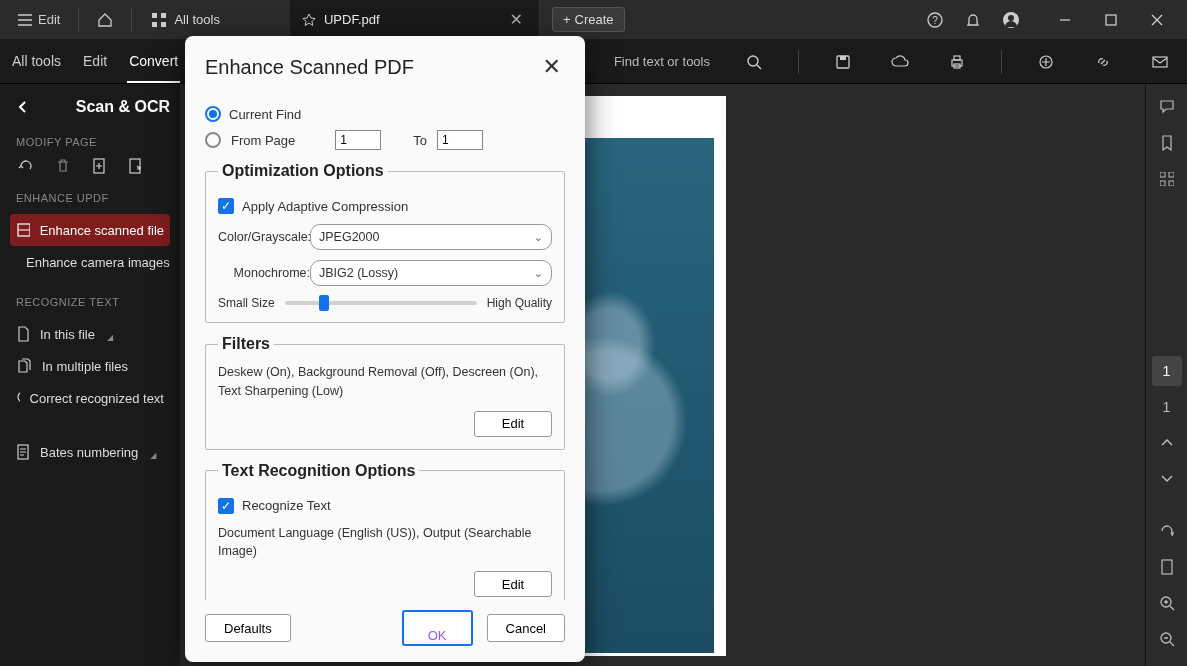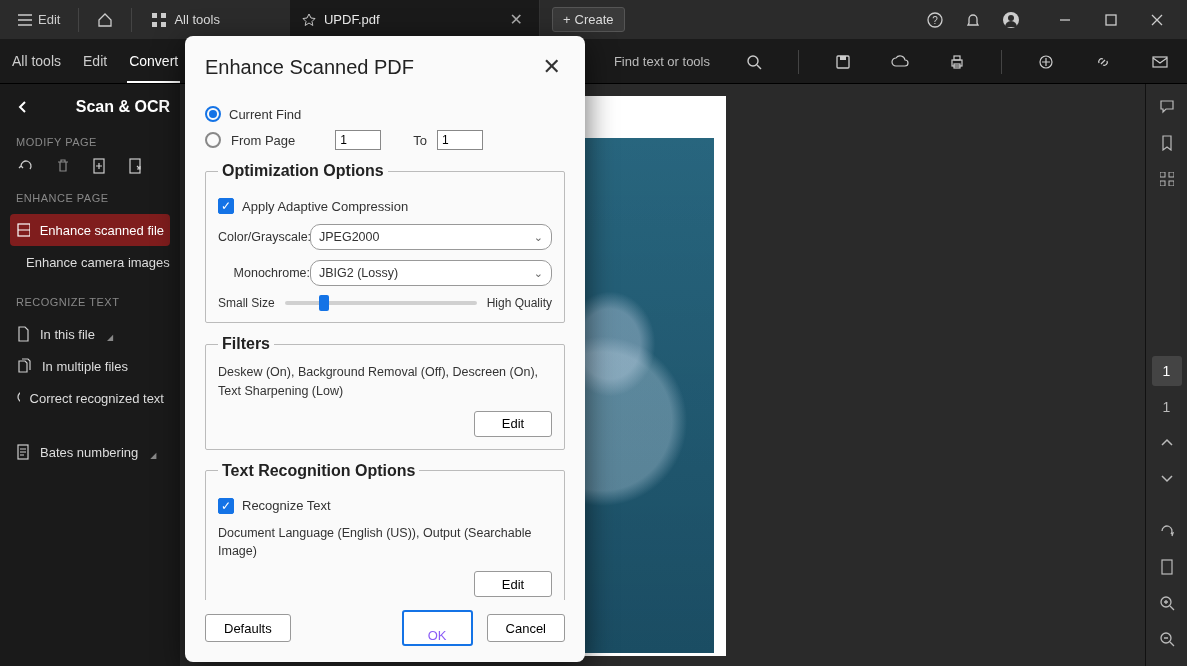--- a/index.html
+++ b/index.html
@@ -251,21 +251,21 @@
           </svg>
         </span>
       <span class="ib">
           <svg width="14" height="16">
             <rect x="2" y="1" width="10" height="14" fill="none" stroke="#ccc" stroke-width="1.2"></rect>
             <path d="M9 8l3 3M12 8v3h-3" fill="none" stroke="#ccc" stroke-width="1.2"></path>
           </svg>
         </span>
     </div>
 
-    <div class="sect-lbl">ENHANCE PAGE</div>
+    <div class="sect-lbl">ENHANCE UPDF</div>
     <div class="sb-item sel">
       <svg width="16" height="16">
           <rect x="2" y="2" width="12" height="12" fill="none" stroke="#fff" stroke-width="1.2"></rect>
           <path d="M2 8h12" stroke="#fff" stroke-width="1.2"></path>
         </svg>
       <span>Enhance scanned file</span>
     </div>
     <div class="sb-item">
       <svg width="16" height="16">
           <rect x="2" y="5" width="12" height="9" fill="none" stroke="#ccc" stroke-width="1.2"></rect>

